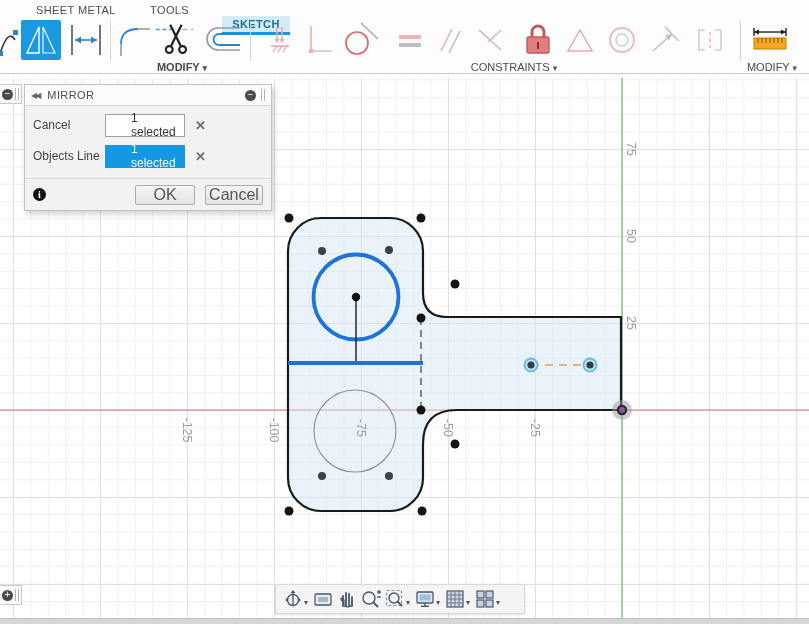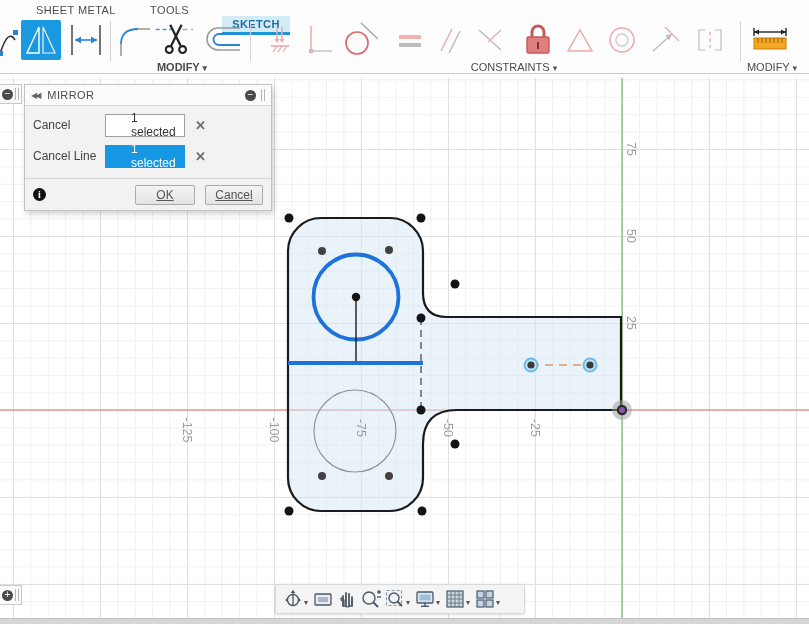--- a/index.html
+++ b/index.html
@@ -52,22 +52,22 @@
              padding:0 21px; font-size:12px; cursor:pointer; }
   .sel-btn.plain { background:#fff; border:1px solid #9f9f9f; color:#333; }
   .sel-btn.hl { background:#1697e4; border:1px solid #1697e4; color:#fff; }
   .xclose { margin-left:10px; color:#6e6e6e; font-size:13px; font-weight:bold; cursor:pointer; }
   .dialog-footer { margin-top:10px; border-top:1px solid #d5d5d5; height:32px;
                    display:flex; align-items:center; padding:0 8px; }
   .info-circle { width:13px; height:13px; border-radius:50%; background:#111; color:#fff;
                  font-size:10px; font-weight:bold; font-family:"Liberation Serif", serif;
                  line-height:13px; text-align:center; cursor:pointer; }
   .btn { height:20px; border:1px solid #ababab; background:linear-gradient(#f4f4f4,#e3e3e3);
-         color:#555; font-size:12px; display:flex; align-items:center; justify-content:center;
-         border-radius:2px; cursor:pointer;text-decoration:underline; }
+         color:#555; font-size:16px; display:flex; align-items:center; justify-content:center;
+         border-radius:2px; cursor:pointer; }
   .btn.ok { width:60px; margin-left:auto; }
   .btn.cancel { width:58px; margin-left:10px; }
 
   
   .edge-tab { position:absolute; left:0; width:22px; height:20px; background:#fafafa;
               border:1px solid #c9c9c9; border-left:none; display:flex; align-items:center;
               justify-content:center; gap:2px; z-index:15; }
   .edge-tab .minus-circle { margin:0; }
 
   
@@ -356,21 +356,21 @@
       <span class="sel-btn plain">
         <svg width="11" height="14" viewBox="0 0 11 14">
           <path d="M 1 1 L 1 11 L 3.6 8.6 L 5.2 12.6 L 7 11.8 L 5.4 8 L 9 8 Z" fill="#fff" stroke="#555" stroke-width="1"></path>
         </svg>
         <span>1 selected</span>
       </span>
       <span class="xclose">✕</span>
     </div>
 
     <div class="dialog-row">
-      <span class="rlabel">Cancel Line</span>
+      <span class="rlabel">Objects Line</span>
       <span class="sel-btn hl">
         <svg width="11" height="14" viewBox="0 0 11 14">
           <path d="M 1 1 L 1 11 L 3.6 8.6 L 5.2 12.6 L 7 11.8 L 5.4 8 L 9 8 Z" fill="#1697e4" stroke="#fff" stroke-width="1.1"></path>
         </svg>
         <span>1 selected</span>
       </span>
       <span class="xclose">✕</span>
     </div>
 
     <div class="dialog-footer">

